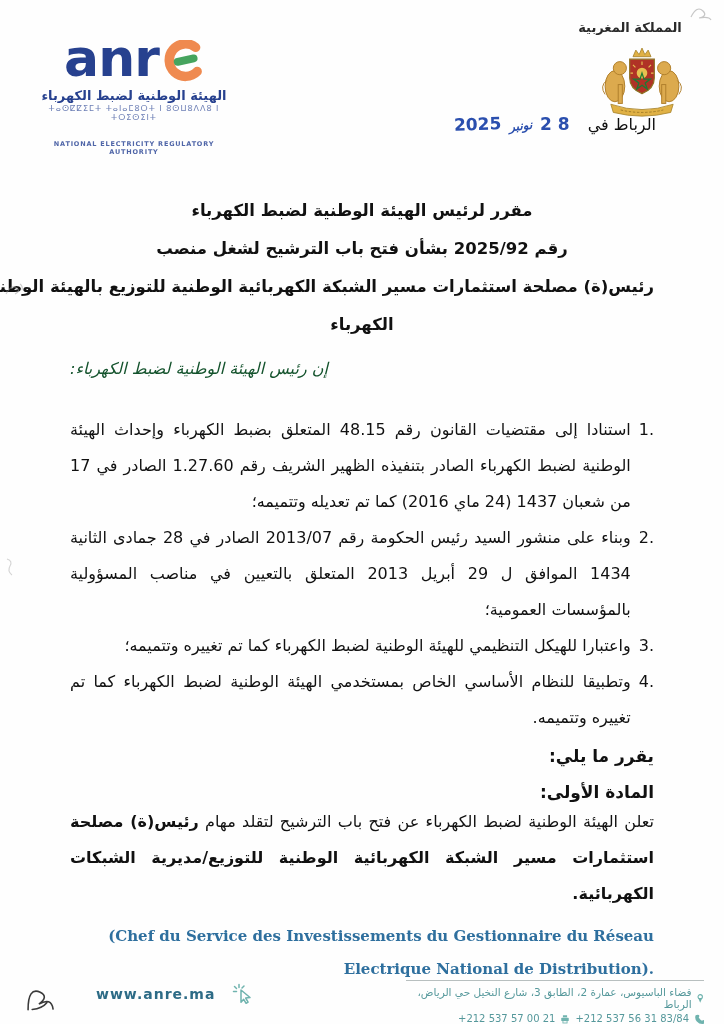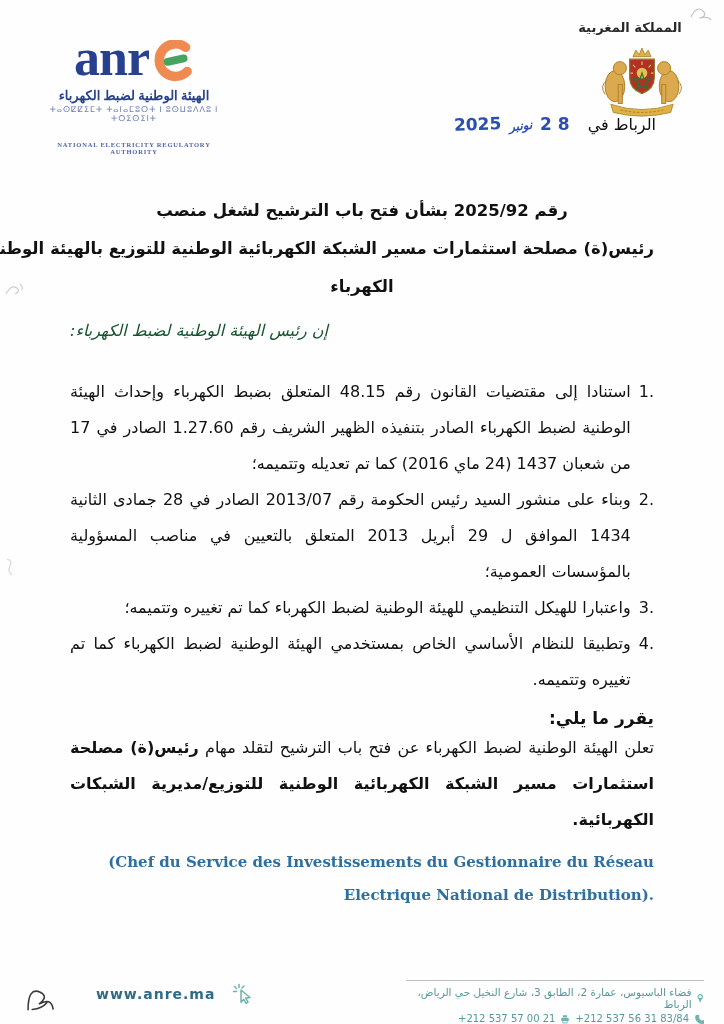--- a/index.html
+++ b/index.html
@@ -1,21 +1,21 @@
 <!DOCTYPE html>
 <html lang="ar" style="--brand_blue: #27418f; --brand_orange: #ef8a50; --brand_green: #46a45e; --stamp_blue: #2b4fae; --french_blue: #2e6f9e; --footer_teal: #55989b; --website_blue: #2d6b86;"><head>
 <meta charset="utf-8">
 <style>
   * { margin:0; padding:0; box-sizing:border-box; }
   html,body { width:724px; height:1024px; }
   body { background:#ffffff; font-family:"DejaVu Sans", sans-serif; color:#1c1c1c; }
   .page { position:relative; width:724px; height:1024px; background:#fefefe; overflow:hidden; }
 
   
-  .logo { position:absolute; top:30px; left:38px; width:192px; text-align:center;font-family:Liberation Serif, serif; }
+  .logo { position:absolute; top:30px; left:38px; width:192px; text-align:center; }
   .wordmark { display:flex; align-items:center; justify-content:center; gap:3px; height:56px; }
   .wordmark-text { font-size:52px; font-weight:bold; color:var(--brand_blue); line-height:1; letter-spacing:-1px; }
   .wordmark-e { width:42px; height:42px; margin-top:6px; }
   .logo-ar { font-size:13px; font-weight:bold; color:var(--brand_blue); margin-top:2px; direction:rtl; }
   .logo-tf { font-size:8px; color:#6d7fb5; letter-spacing:1px; margin-top:1px; }
   .logo-en { font-size:6.5px; font-weight:bold; color:#5066a8; letter-spacing:0.8px; margin-top:18px; }
 
   
   .kingdom { position:absolute; top:20px; right:26px; width:136px; text-align:center; font-size:13px; font-weight:bold; color:#2a2a2a; direction:rtl; }
   .coa { position:absolute; top:37px; right:32px; width:100px; height:82px; }
@@ -111,20 +111,21 @@
     <span class="stamp">
       <span class="stamp-day">28</span>
       <span class="stamp-month">نونبر</span>
       <span class="stamp-year">2025</span>
     </span>
   </div>
 
   <div class="content">
 
     <div class="doc-title">
+      <div class="t-line">مقرر لرئيس الهيئة الوطنية لضبط الكهرباء</div>
       <div class="t-line">رقم 2025/92 بشأن فتح باب الترشيح لشغل منصب</div>
       <div class="t-line">رئيس(ة) مصلحة استثمارات مسير الشبكة الكهربائية الوطنية للتوزيع بالهيئة الوطنية لضبط</div>
       <div class="t-line">الكهرباء</div>
     </div>
 
     <div class="intro">إن رئيس الهيئة الوطنية لضبط الكهرباء:</div>
 
     <div class="preamble">
       <div class="p-item">
         <span class="p-num">1.</span>
@@ -139,20 +140,21 @@
         <span class="p-text">واعتبارا للهيكل التنظيمي للهيئة الوطنية لضبط الكهرباء كما تم تغييره وتتميمه؛</span>
       </div>
       <div class="p-item">
         <span class="p-num">4.</span>
         <span class="p-text">وتطبيقا للنظام الأساسي الخاص بمستخدمي الهيئة الوطنية لضبط الكهرباء كما تم تغييره وتتميمه.</span>
       </div>
     </div>
 
     <div class="decision">يقرر ما يلي:</div>
 
+    <div class="article-heading">المادة الأولى:</div>
     <div class="article-body">
       <span>تعلن الهيئة الوطنية لضبط الكهرباء عن فتح باب الترشيح لتقلد مهام </span><span class="bold-part">رئيس(ة) مصلحة استثمارات مسير الشبكة الكهربائية الوطنية للتوزيع/مديرية الشبكات الكهربائية.</span>
     </div>
 
     <div class="french-note">(Chef du Service des Investissements du Gestionnaire du Réseau Electrique National de Distribution).</div>
   </div>
 
   <div class="footer-right">
     <div class="footer-sep"></div>
     <div class="footer-address">

